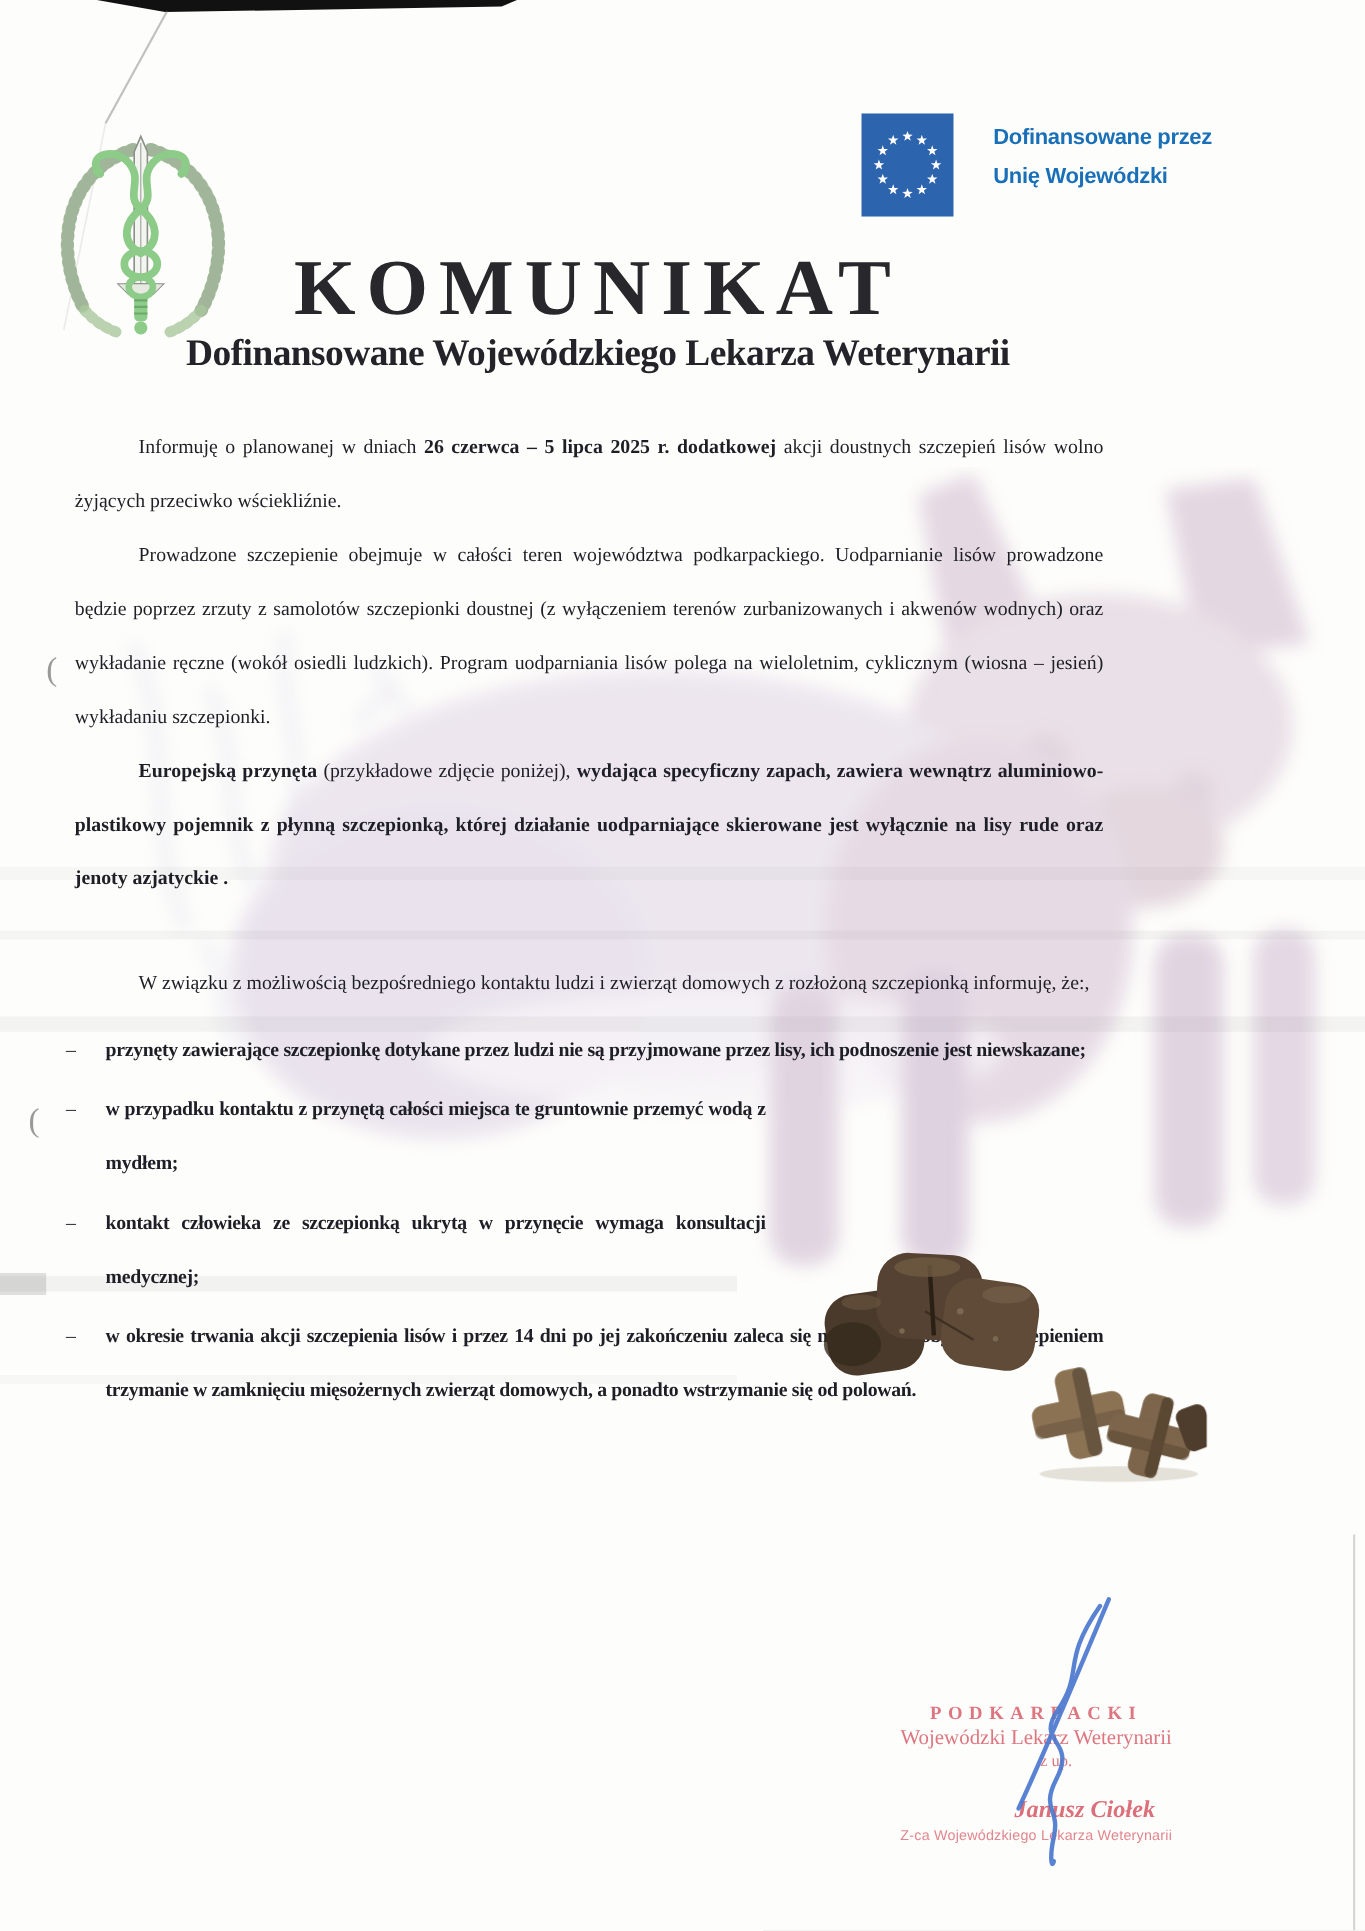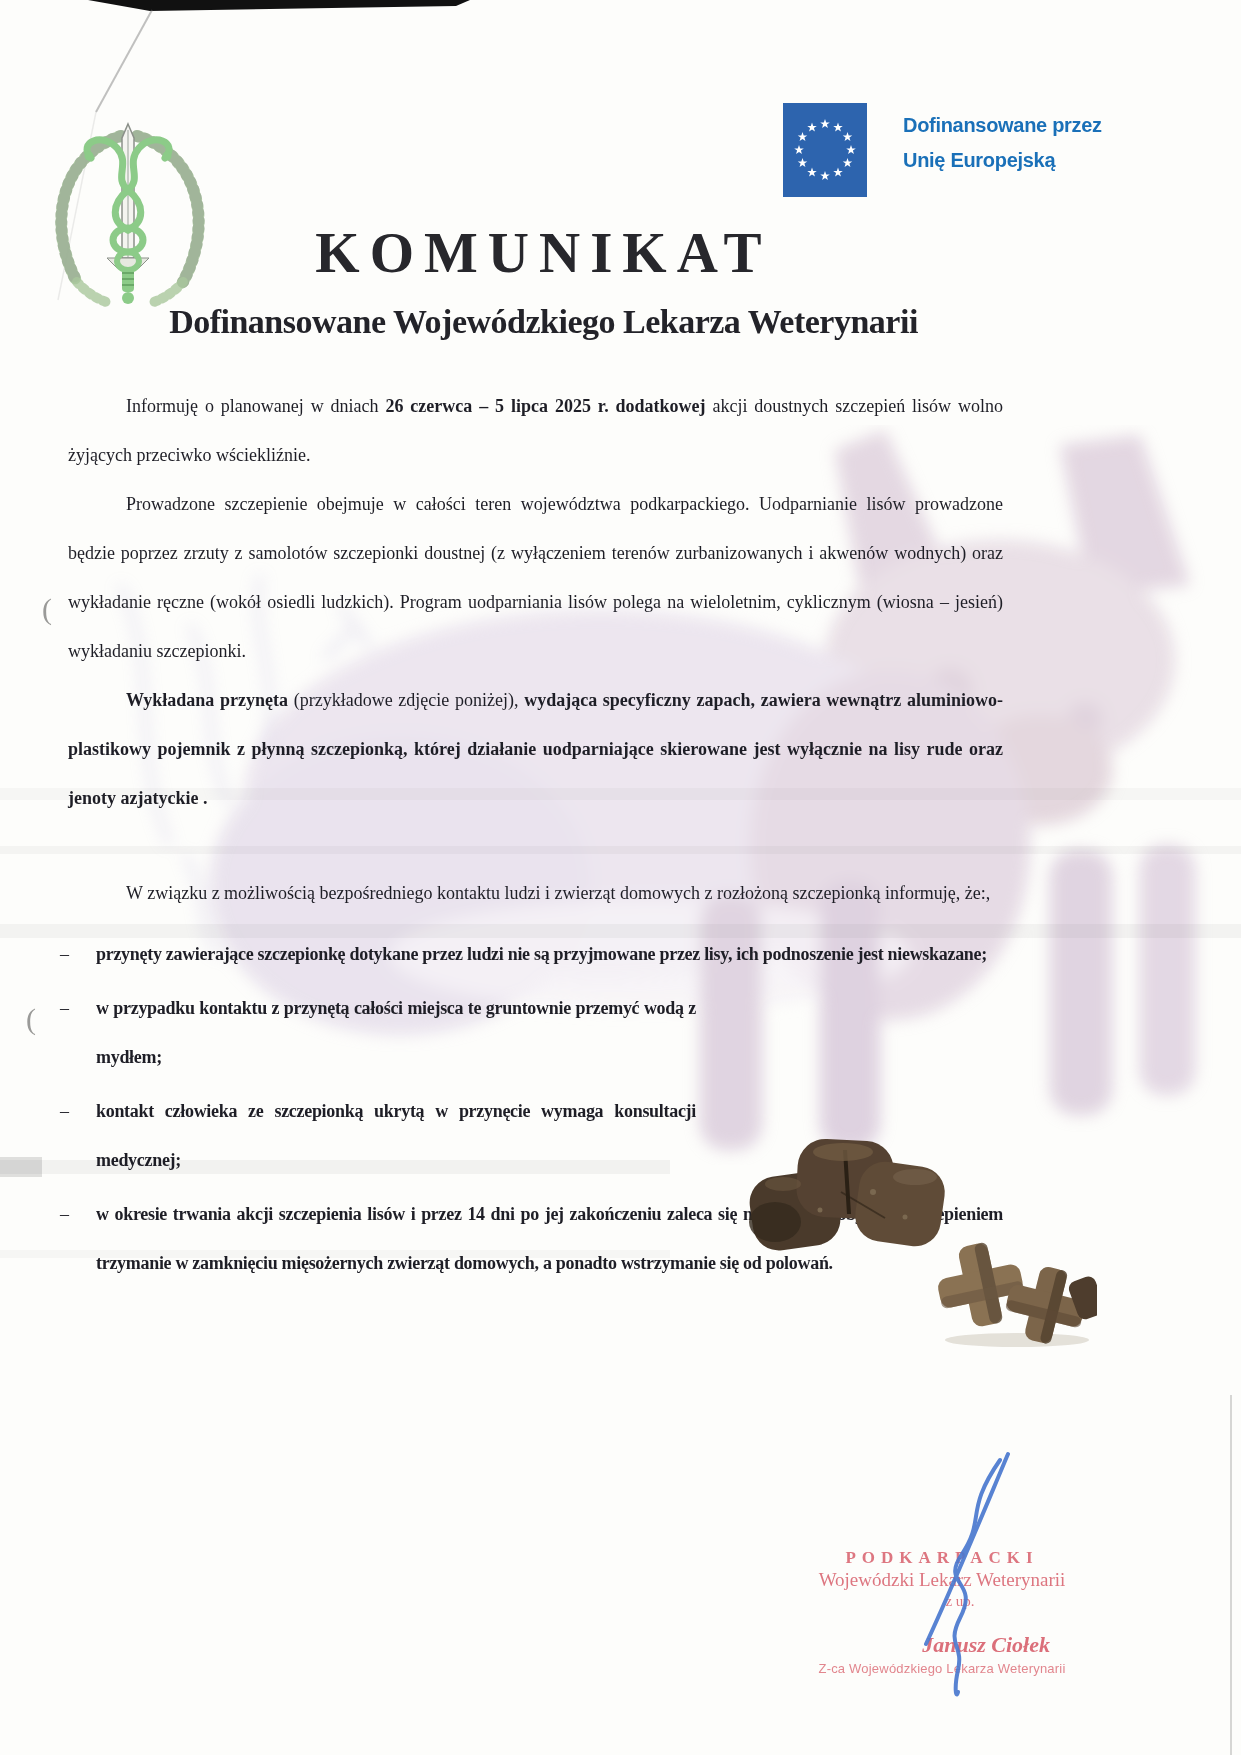--- a/index.html
+++ b/index.html
@@ -20,21 +20,21 @@
   .vet-logo{position:absolute;left:25px;top:110px;}
   .eu-flag{position:absolute;left:783px;top:103px;}
   .eu-credit{
     position:absolute;left:883px;top:108px;width:300px;
     font-family:"Liberation Sans","DejaVu Sans",sans-serif;font-weight:bold;
     font-size:20px;line-height:35px;color:#1a70b8;letter-spacing:-.3px;margin-left:20px;
   }
   .head-col{position:absolute;left:76px;top:0;width:935px;text-align:center;}
   .doc-title{
     position:absolute;left:0;top:220px;width:100%;
-    font-size:57px;font-weight:bold;letter-spacing:10px;color:#27272c;
+    font-size:72px;font-weight:bold;letter-spacing:10px;color:#27272c;
   }
   .doc-subtitle{
     position:absolute;left:0;top:303px;width:100%;
     font-size:34px;font-weight:bold;color:#232329;letter-spacing:-.5px;
   }
   
   .body-col{
     position:absolute;left:68px;top:382px;width:935px;
     font-size:18px;line-height:49px;text-align:justify;
   }
@@ -150,32 +150,32 @@
     <use href="#star" transform="translate(55,69.5)"></use>
     <use href="#star" transform="translate(42,73)"></use>
     <use href="#star" transform="translate(29,69.5)"></use>
     <use href="#star" transform="translate(19.5,60)"></use>
     <use href="#star" transform="translate(16,47)"></use>
     <use href="#star" transform="translate(19.5,34)"></use>
     <use href="#star" transform="translate(29,24.5)"></use>
   </svg>
   <div class="eu-credit">
     <div>Dofinansowane przez</div>
-    <div>Unię Europejską</div>
+    <div>Unię Wojewódzki</div>
   </div>
 
   <div class="head-col">
     <div class="doc-title">KOMUNIKAT</div>
     <div class="doc-subtitle">Dofinansowane Wojewódzkiego Lekarza Weterynarii</div>
   </div>
 
   <div class="body-col">
     <p class="para"><span>Informuję o planowanej w dniach  </span><b>26 czerwca – 5 lipca 2025 r. dodatkowej</b><span> akcji doustnych szczepień lisów wolno żyjących przeciwko wściekliźnie.</span></p>
     <p class="para">Prowadzone szczepienie obejmuje w całości teren województwa podkarpackiego. Uodparnianie lisów prowadzone będzie poprzez zrzuty z samolotów szczepionki doustnej (z wyłączeniem terenów zurbanizowanych i akwenów wodnych) oraz wykładanie ręczne (wokół osiedli ludzkich). Program uodparniania lisów polega na wieloletnim, cyklicznym (wiosna – jesień) wykładaniu szczepionki.</p>
-    <p class="para p3"><span class="seg-b">Wykładana przynęta</span><span> (przykładowe zdjęcie poniżej), </span><span class="seg-b">wydająca specyficzny zapach, zawiera wewnątrz aluminiowo-plastikowy pojemnik z płynną szczepionką, której działanie uodparniające skierowane jest wyłącznie na lisy rude oraz jenoty azjatyckie .</span></p>
+    <p class="para p3"><span class="seg-b">Europejską przynęta</span><span> (przykładowe zdjęcie poniżej), </span><span class="seg-b">wydająca specyficzny zapach, zawiera wewnątrz aluminiowo-plastikowy pojemnik z płynną szczepionką, której działanie uodparniające skierowane jest wyłącznie na lisy rude oraz jenoty azjatyckie .</span></p>
     <p class="para p4">W związku z możliwością bezpośredniego kontaktu ludzi i zwierząt domowych z rozłożoną szczepionką informuję, że:,</p>
 
     <div class="bullets">
       <div class="bullet"><span class="b-dash">–</span><span>przynęty zawierające szczepionkę dotykane przez ludzi nie są przyjmowane przez lisy, ich podnoszenie jest niewskazane;</span></div>
       <div class="bullet narrow"><span class="b-dash">–</span><span>w przypadku kontaktu z przynętą całości miejsca te gruntownie przemyć wodą z mydłem;</span></div>
       <div class="bullet narrow"><span class="b-dash">–</span><span>kontakt człowieka ze szczepionką ukrytą w przynęcie wymaga konsultacji medycznej;</span></div>
       <div class="bullet"><span class="b-dash">–</span><span>w okresie trwania akcji szczepienia lisów i przez 14 dni po jej zakończeniu zaleca się na terenach objętych szczepieniem trzymanie w zamknięciu mięsożernych zwierząt domowych, a ponadto wstrzymanie się od polowań.</span></div>
     </div>
   </div>
 

